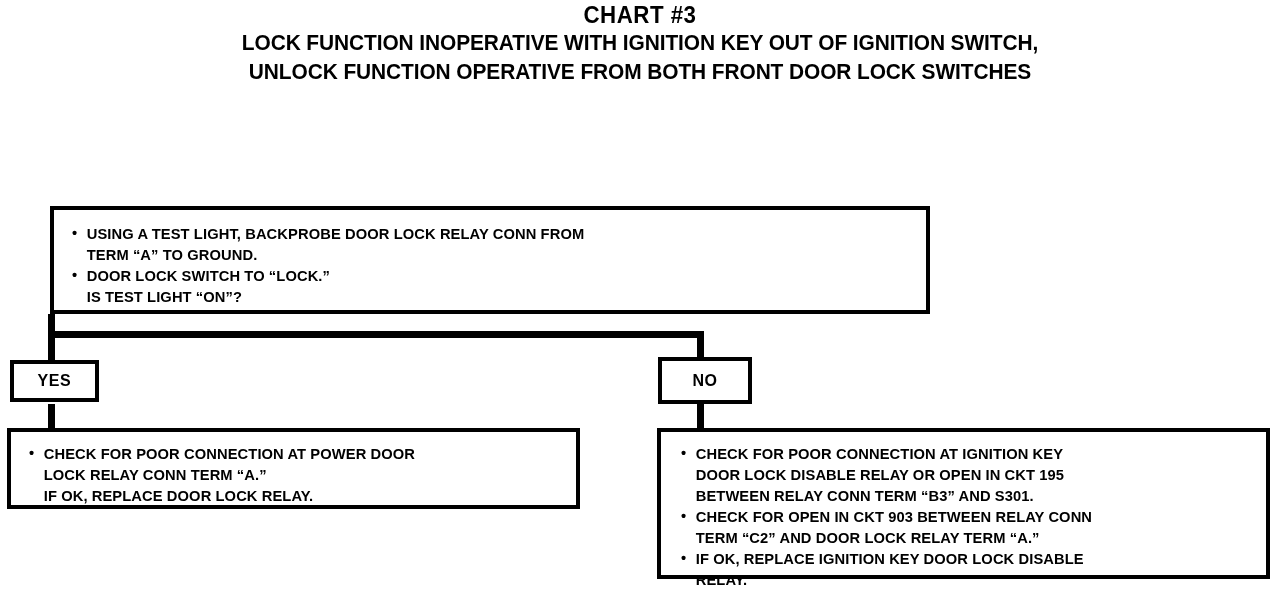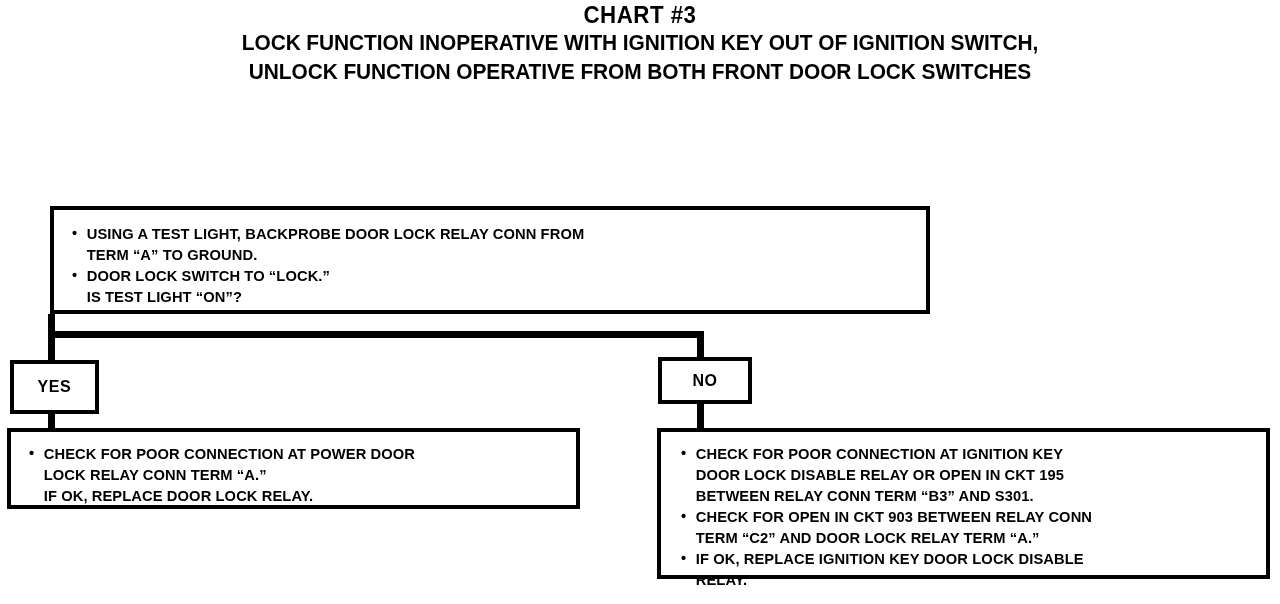--- a/index.html
+++ b/index.html
@@ -95,21 +95,21 @@
   #box-question .box-text {
     position: absolute;
     left: 18px;
     top: 13px;
   }
 
   #box-yes {
     left: 10px;
     top: 360px;
     width: 89px;
-    height: 54px;
+    height: 42px;
   }
   #box-no {
     left: 658px;
     top: 357px;
     width: 94px;
     height: 47px;
   }
   .branch-label {
     position: absolute;
     width: 100%;

